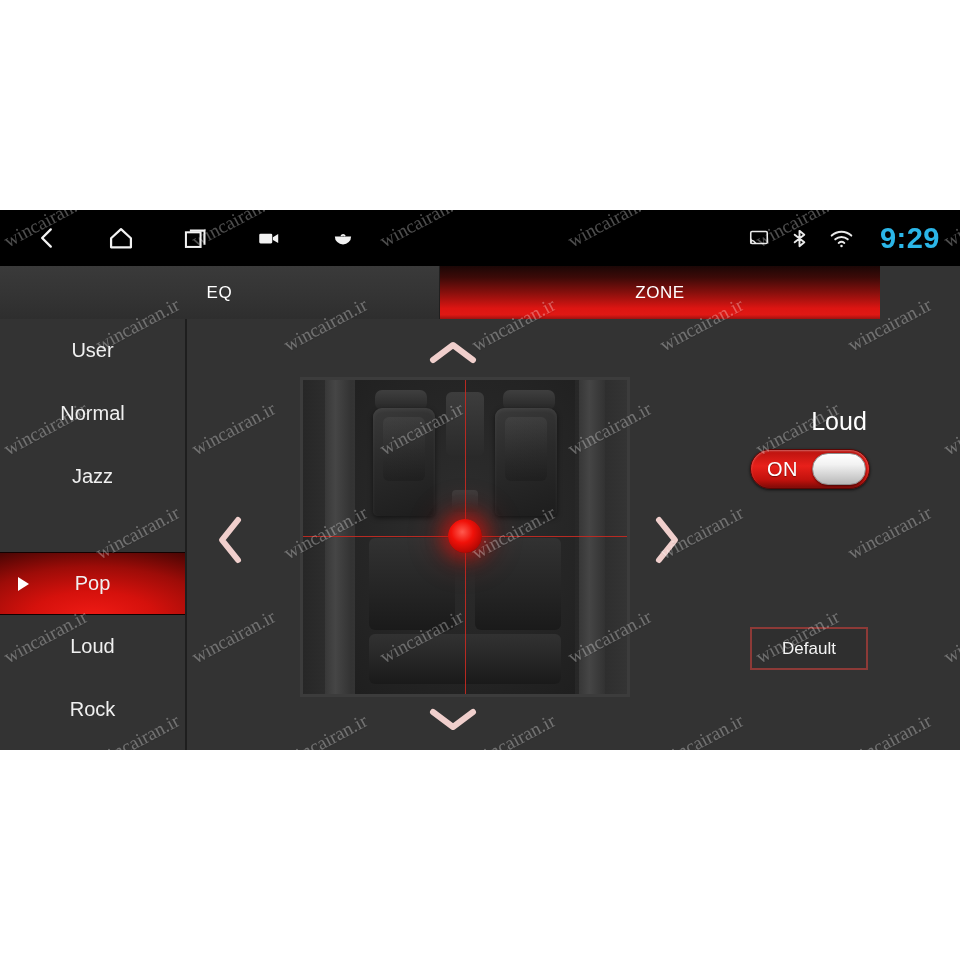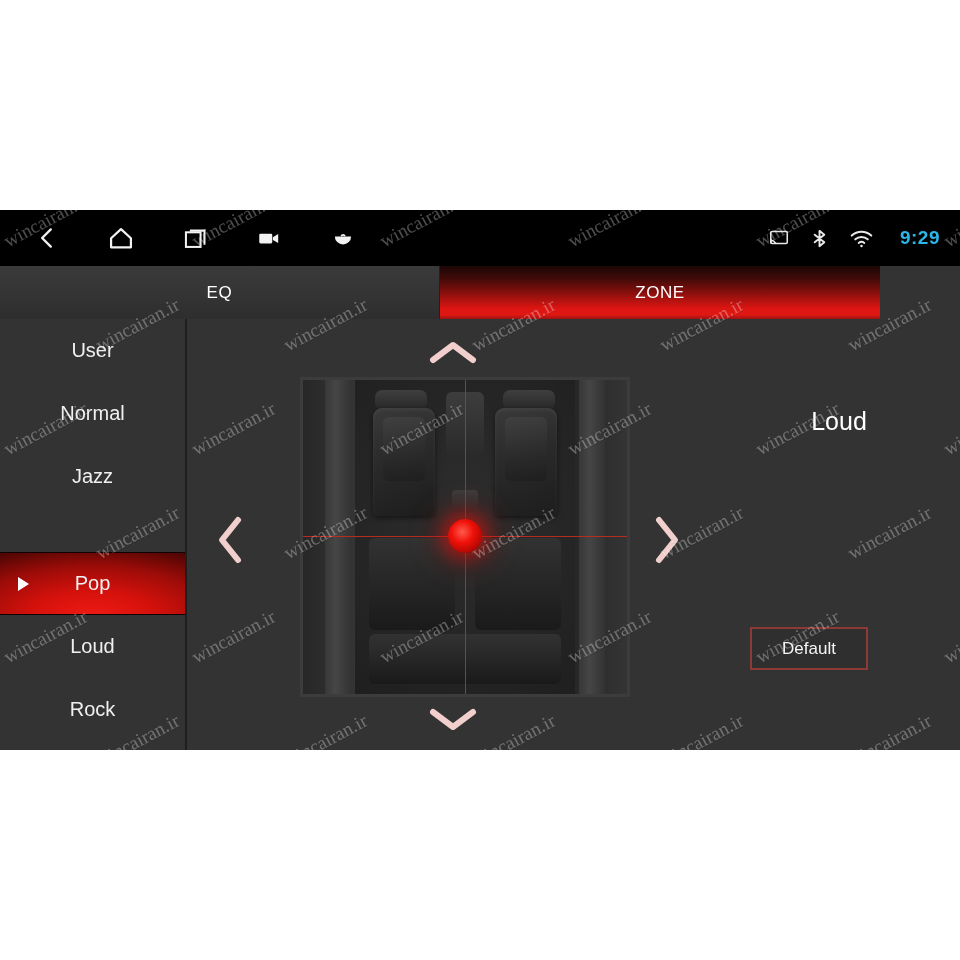--- a/index.html
+++ b/index.html
@@ -57,21 +57,21 @@
     align-items: center;
     gap: 18px;
   }
   .sysicon {
     display: flex;
     align-items: center;
     justify-content: center;
     color: #e8e8e8;
   }
   #clock {
-    font-size: 19px;
+    font-size: 29px;
     font-weight: bold;
     color: #2bb6e8;
     letter-spacing: 0.5px;
     margin-left: 8px;
     font-family: "Liberation Sans", sans-serif;
   }
 
   
   #tabbar {
     position: absolute;
@@ -515,20 +515,24 @@
 
           <div id="focus-dot" style="left:162px; top:156px;"></div>
         </div>
       </div>
     </div>
 
     <div id="right-panel">
 
       <div id="loud-label">Loud</div>
 
+      <div id="loud-toggle">
+        <span id="loud-on-text">ON</span>
+        <span id="loud-knob"></span>
+      </div>
 
       <div id="default-btn">
         <span>Default</span>
       </div>
     </div>
   </div>
 
   <div id="watermark">
       <span class="wm" style="left: 0px; top: 0px;">wincairan.ir</span>
       <span class="wm" style="left: 188px; top: 0px;">wincairan.ir</span>

